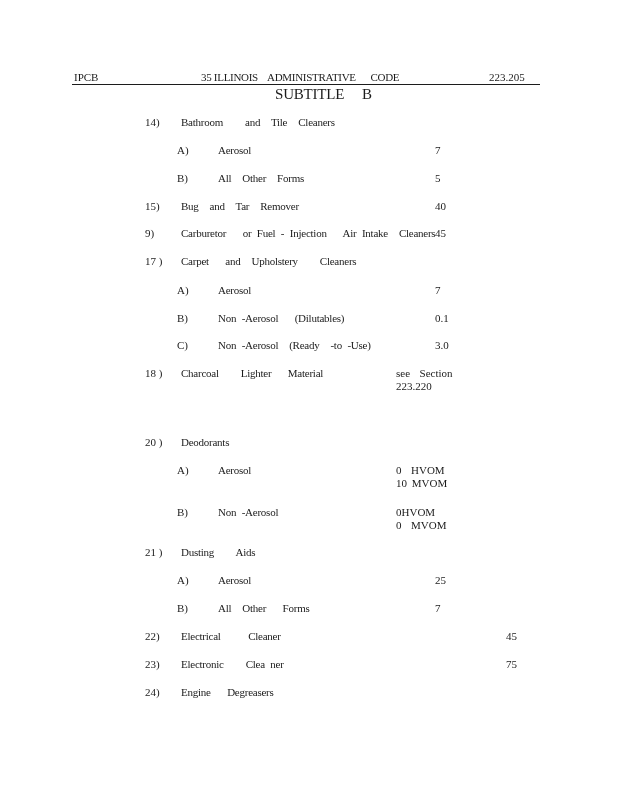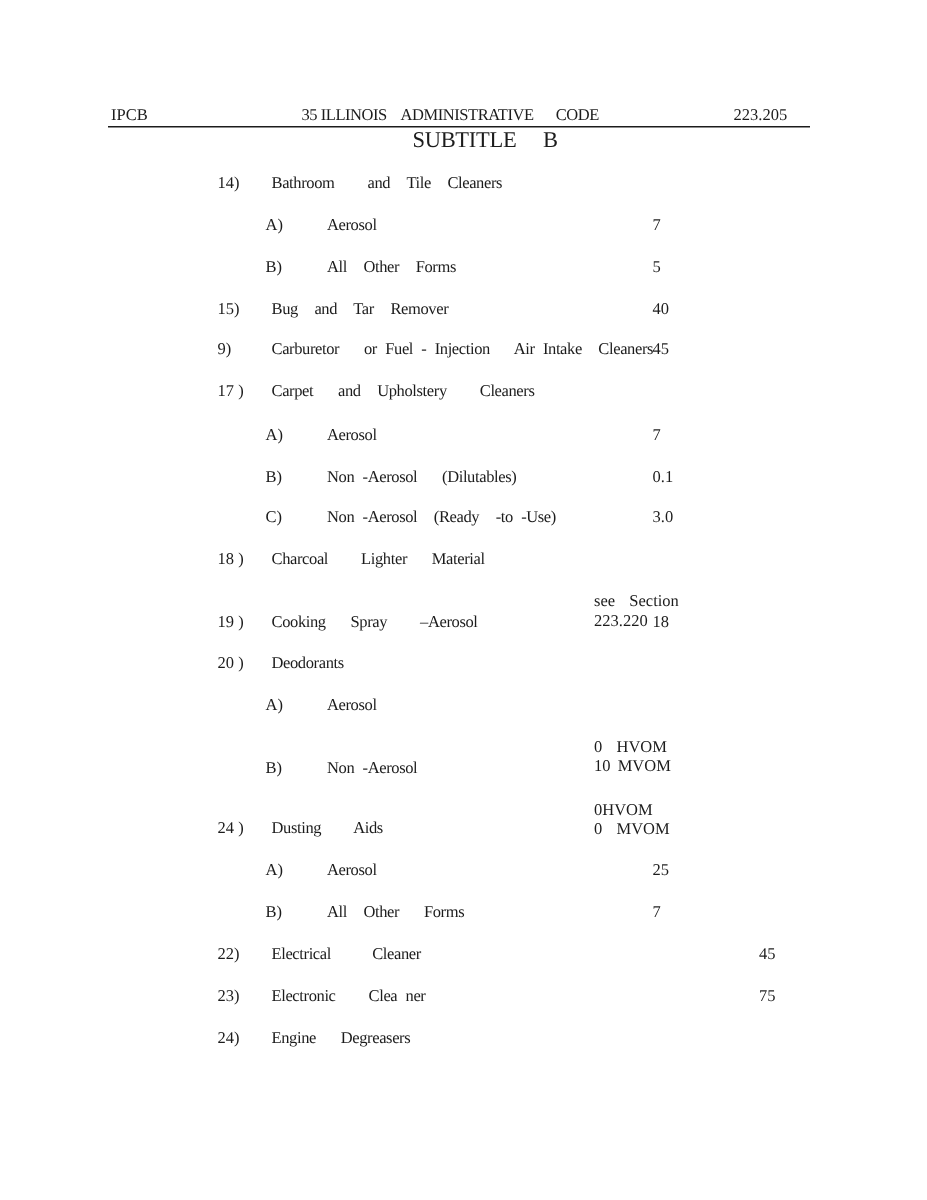--- a/index.html
+++ b/index.html
@@ -19,21 +19,21 @@
   .hdr .h-right{position:absolute;left:489px;top:0;}
   .hdr-rule{position:absolute;left:72px;top:84px;width:468px;height:0;border-top:1.5px solid #1c1c1c;}
   .subtitle{position:absolute;left:275px;top:86px;font-size:15px;letter-spacing:-0.2px;}
   
   .row{position:absolute;left:0;width:618px;height:13px;font-size:11px;}
   .row .num{position:absolute;left:145px;top:0;}
   .row .label{position:absolute;left:181px;top:0;letter-spacing:-0.25px;word-spacing:3px;}
   .row.sub .num{left:177px;}
   .row.sub .label{left:218px;}
   .row .val{position:absolute;left:435px;top:0;line-height:13px;word-spacing:2px;}
-  .row .val.mid{left:396px;margin-top:28px;}
+  .row .val.mid{left:396px;}
   .row .val.far{left:506px;}
 </style>
 </head>
 <body>
 
 <div class="page">
 
   <div class="hdr">
     <span class="h-left">IPCB</span>
     <span class="h-center">35 ILLINOIS    ADMINISTRATIVE      CODE</span>
@@ -86,44 +86,39 @@
     <span class="num">C)</span>
     <span class="label">Non -Aerosol  (Ready  -to -Use)</span>
     <span class="val">3.0</span>
   </div>
   <div class="row main" style="top:367px">
     <span class="num">18 )</span>
     <span class="label">Charcoal    Lighter   Material</span>
     <span class="val mid">see  Section
 223.220</span>
   </div>
-  <div class="row main" style="top:409px">
-    <span class="num">19 )</span>
-    <span class="label">Cooking   Spray    –Aerosol</span>
-    <span class="val">18</span>
-  </div>
   <div class="row main" style="top:436px">
     <span class="num">20 )</span>
     <span class="label">Deodorants</span>
     <span class="val"></span>
   </div>
   <div class="row sub" style="top:464px">
     <span class="num">A)</span>
     <span class="label">Aerosol</span>
     <span class="val mid">0  HVOM
 10 MVOM</span>
   </div>
   <div class="row sub" style="top:506px">
     <span class="num">B)</span>
     <span class="label">Non -Aerosol</span>
     <span class="val mid">0HVOM
 0  MVOM</span>
   </div>
   <div class="row main" style="top:546px">
-    <span class="num">24 )</span>
+    <span class="num">21 )</span>
     <span class="label">Dusting    Aids</span>
     <span class="val"></span>
   </div>
   <div class="row sub" style="top:574px">
     <span class="num">A)</span>
     <span class="label">Aerosol</span>
     <span class="val">25</span>
   </div>
   <div class="row sub" style="top:602px">
     <span class="num">B)</span>

